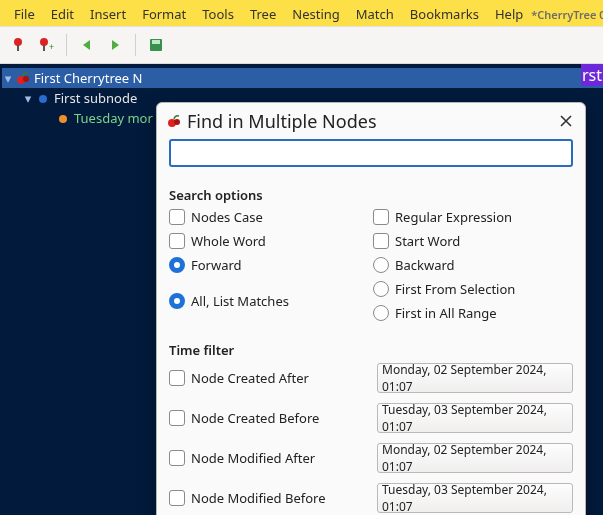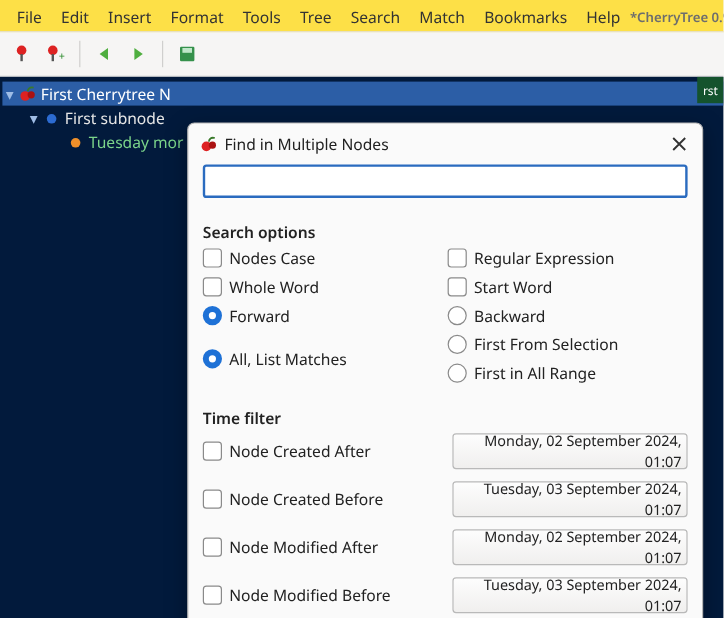--- a/index.html
+++ b/index.html
@@ -79,23 +79,23 @@
   .node-icon { width: 18px; display: inline-flex; justify-content: center; }
   .node-label { padding-left: 2px; }
   .node-label.purple { color: #e5e5e5; }
   .node-label.green  { color: #7bd48a; }
   .right-edge-strip {
     position: absolute;
     right: 0; top: 0;
     width: 18px;
     height: 22px;
     display: flex; align-items: center; justify-content: center;
-    background: #14532d;
+    background: #6d28d9;
     color: #fff;
-    font-size: 10px;
+    font-size: 16px;
     padding: 0 2px;
   }
 
   
   .dialog {
     position: absolute;
     left: 156px;
     top: 38px;
     width: 430px;
     background: #fafafa;
@@ -106,21 +106,21 @@
     box-sizing: border-box;
     color: #222;
     z-index: 10;
   }
   .dlg-titlebar {
     display: flex;
     align-items: center;
     margin: -2px -4px 6px -4px;
   }
   .dlg-title-icon { width: 18px; display: inline-flex; justify-content: center; }
-  .dlg-title { font-size: 13px; padding-left: 4px; }
+  .dlg-title { font-size: 18px; padding-left: 4px; }
   .dlg-close {
     margin-left: auto;
     width: 22px; height: 22px;
     display: inline-flex; align-items: center; justify-content: center;
     border-radius: 3px;
   }
 
   .field-label { font-weight: 600; margin: 2px 0 2px 0; }
   .search-input {
     width: 100%;
@@ -159,21 +159,20 @@
   .radio { border-radius: 50%; }
   .radio.checked { border: 5px solid #1e71d6; }
 
   .time-grid {
     display: grid;
     grid-template-columns: 200px 1fr;
     row-gap: 10px;
     column-gap: 8px;
     align-items: center;
     margin-top: 4px;
-    text-align: right;
   }
   .time-opt {
     display: flex; align-items: center; gap: 6px;
   }
   .date-btn {
     height: 28px;
     border: 1px solid #b9b9b9;
     border-radius: 3px;
     background: linear-gradient(#fdfdfd, #f0efee);
     display: flex; align-items: center; justify-content: center;
@@ -185,21 +184,21 @@
 </head>
 <body>
 
 <div class="menubar">
   <span class="menu-item">File</span>
   <span class="menu-item">Edit</span>
   <span class="menu-item">Insert</span>
   <span class="menu-item">Format</span>
   <span class="menu-item">Tools</span>
   <span class="menu-item">Tree</span>
-  <span class="menu-item">Search</span>
+  <span class="menu-item">Nesting</span>
   <span class="menu-item">Match</span>
   <span class="menu-item">Bookmarks</span>
   <span class="menu-item">Help</span>
   <span class="app-title">*CherryTree 0.99.43</span>
 </div>
 
 <div class="toolbar">
   <span class="tool-btn">
     <svg width="16" height="16">
         <circle cx="8" cy="5" r="4" fill="#d22"></circle>

